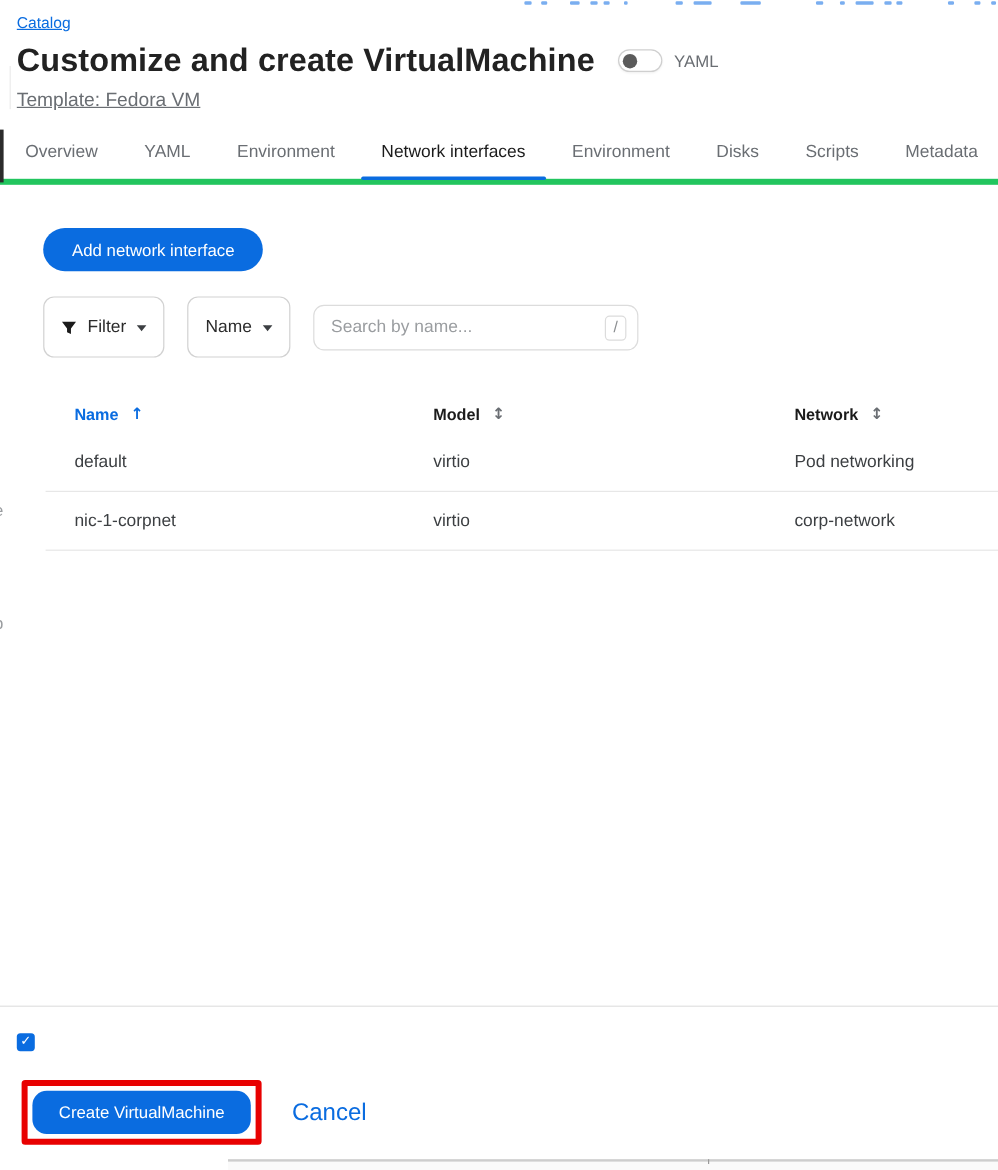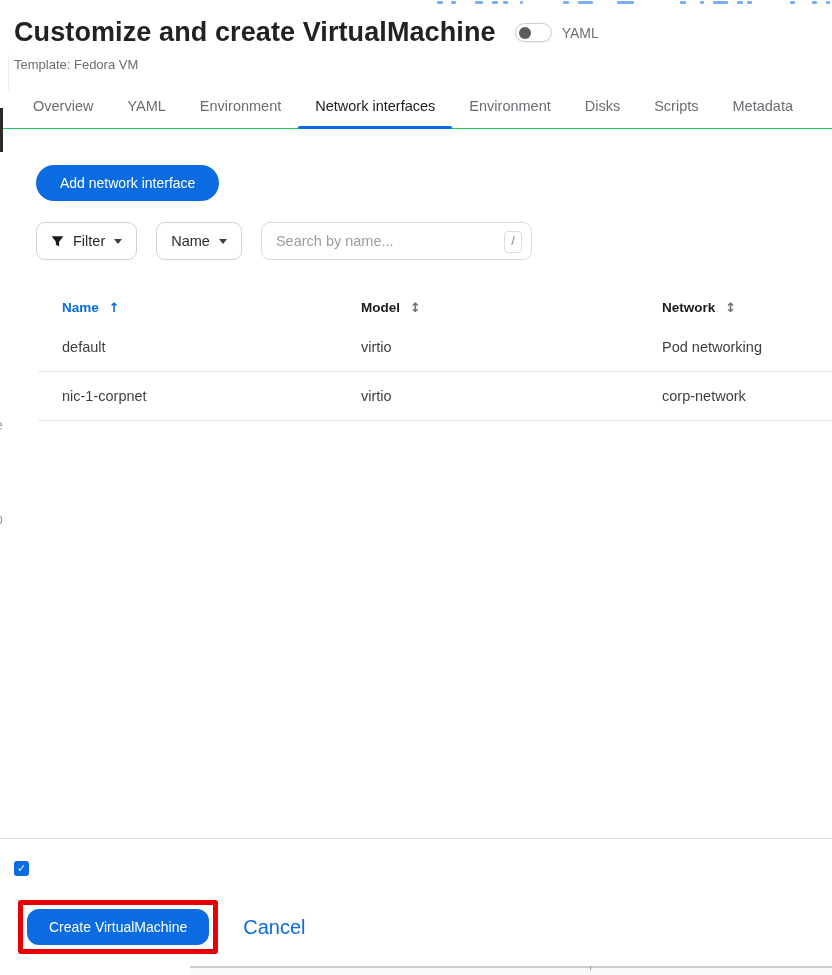--- a/index.html
+++ b/index.html
@@ -28,38 +28,38 @@
   .left-fragments span{position:absolute;left:-5px;color:#9a9da0;font-size:14px;line-height:1;}
 
   
   .header{padding:10px 0 0 14px;}
   .breadcrumb a{color:var(--accent);font-size:13px;text-decoration:underline;cursor:pointer;}
   .title-row{display:flex;align-items:center;margin-top:7px;}
   h1{font-size:27px;font-weight:600;letter-spacing:.1px;color:#222;}
   .toggle{margin-left:19px;width:37px;height:19px;border:1px solid #cfcfcf;border-radius:10px;background:#fff;position:relative;cursor:pointer;box-shadow:0 1px 2px rgba(0,0,0,.06);}
   .toggle .knob{position:absolute;left:3px;top:2.5px;width:12px;height:12px;border-radius:50%;background:#5b5b5b;}
   .toggle-label{margin-left:10px;font-size:14px;color:var(--text-gray);}
-  .subtitle{margin-top:9px;font-size:13px;color:var(--text-gray);}
-
-  
-  .tabs{display:flex;margin-top:16px;padding-left:16px;border-bottom:1px solid #22c55e;}
+  .subtitle{margin-top:9px;font-size:16px;color:var(--text-gray);text-decoration:underline;}
+
+  
+  .tabs{display:flex;margin-top:16px;padding-left:4px;border-bottom:5px solid #22c55e;justify-content:space-between;}
   .tab{position:relative;padding:10px 17px 14px 17px;font-size:14.5px;color:var(--text-gray);cursor:pointer;white-space:nowrap;}
   .tab.active{color:#1b1b1b;}
   .tab.active::after{content:"";position:absolute;left:0;right:0;bottom:-1px;height:3.5px;border-radius:2px;background:var(--accent);}
 
   
   .content{padding:0;}
   .btn-primary{
     display:inline-block;margin:36px 0 0 36px;background:var(--accent);color:#fff;
     border:none;border-radius:19px;padding:10px 24px;font-size:14px;
     font-family:"Liberation Sans",sans-serif;cursor:pointer;
   }
   .toolbar{display:flex;align-items:center;margin:21px 0 0 36px;gap:19px;}
   .control{
-    display:flex;align-items:center;gap:9px;height:38px;background:#fff;
+    display:flex;align-items:center;gap:9px;height:51px;background:#fff;
     border:1px solid var(--border);border-radius:9px;padding:0 14px;font-size:14.5px;
     color:#2b2b2b;cursor:pointer;
   }
   .caret{width:0;height:0;border-left:4.5px solid transparent;border-right:4.5px solid transparent;border-top:5.5px solid #3c3f42;margin-top:1px;}
   .search{position:relative;width:271px;height:38px;border:1px solid #dcdcdc;border-radius:9px;display:flex;align-items:center;padding:0 36px 0 14px;}
   .search input{border:none;outline:none;width:100%;font-size:14.5px;font-family:"Liberation Sans",sans-serif;color:#2b2b2b;background:transparent;}
   .search input::placeholder{color:#9a9da0;}
   .kbd{position:absolute;right:9px;top:8px;border:1px solid #dcdcdc;border-radius:4px;padding:1px 6px 2px 6px;font-size:13px;color:#8a8d90;line-height:1.3;}
 
   
@@ -118,20 +118,23 @@
   <div class="left-bar"></div>
   <div class="left-sidebar-edge"></div>
   <div class="left-fragments">
 
     <span style="top:418px">e</span>
     <span style="top:512px">p</span>
 
   </div>
 
   <div class="header">
+    <div class="breadcrumb">
+      <a>Catalog</a>
+    </div>
     <div class="title-row">
       <h1>Customize and create VirtualMachine</h1>
       <div class="toggle">
         <span class="knob"></span>
       </div>
       <span class="toggle-label">YAML</span>
     </div>
     <div class="subtitle">Template: Fedora VM</div>
   </div>
 

